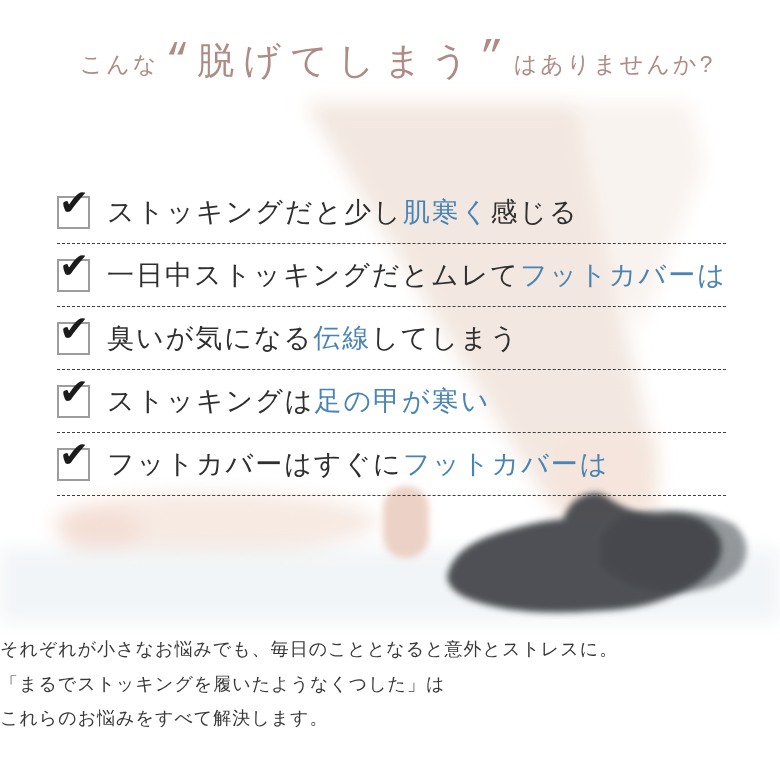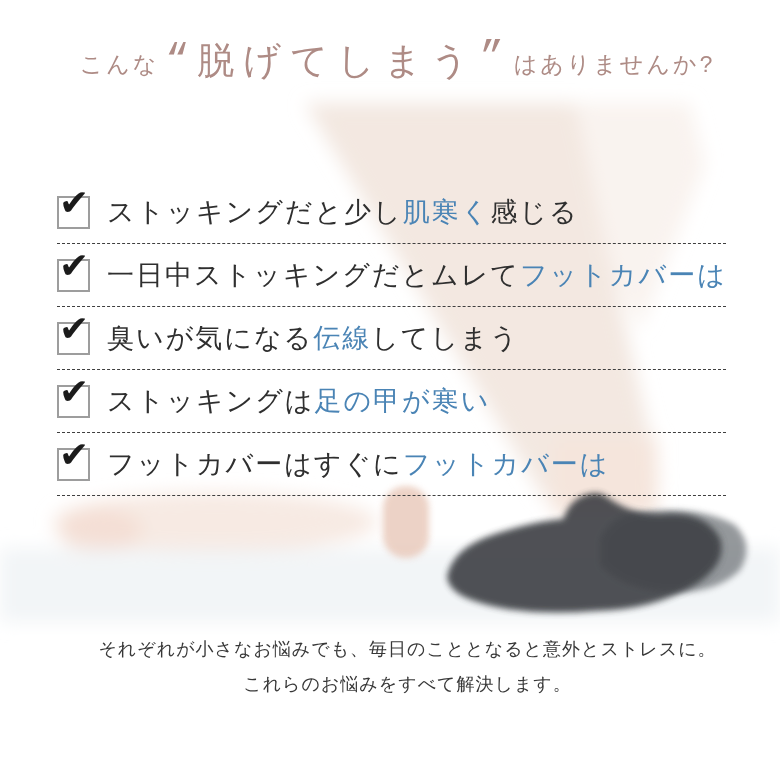--- a/index.html
+++ b/index.html
@@ -59,25 +59,23 @@
   .item-text{
     font-size:27px;letter-spacing:2px;
     color:var(--item-text,#2f2f2f);
   }
   .item-text .hl{
     color:var(--accent-blue,#4a84b5);
   }
   
   .footer{
     position:absolute;top:632px;left:0;right:0;
-    text-align:center;
     font-size:18px;line-height:34.5px;letter-spacing:1px;
     color:#383838;
     font-family:"DejaVu Serif","Liberation Serif",serif;
-    margin-left:35px;
   }
 </style>
 </head>
 <body>
 
 <div class="page">
 
   <svg class="bg-photo" viewBox="0 0 780 780" aria-hidden="true">
     <defs>
       <filter id="soft" x="-40%" y="-40%" width="180%" height="180%">
@@ -149,16 +147,17 @@
       <span class="checkbox">
         <span class="checkmark">✔</span>
       </span>
       <span class="item-text"><span>フットカバーはすぐに</span><span class="hl">フットカバーは</span><span></span></span>
     </div>
 
   </div>
 
   <div class="footer">
     <div>それぞれが小さなお悩みでも、毎日のこととなると意外とストレスに。</div>
+    <div>「まるでストッキングを履いたようなくつした」は</div>
     <div>これらのお悩みをすべて解決します。</div>
   </div>
 
 </div>
 
 </body></html>

